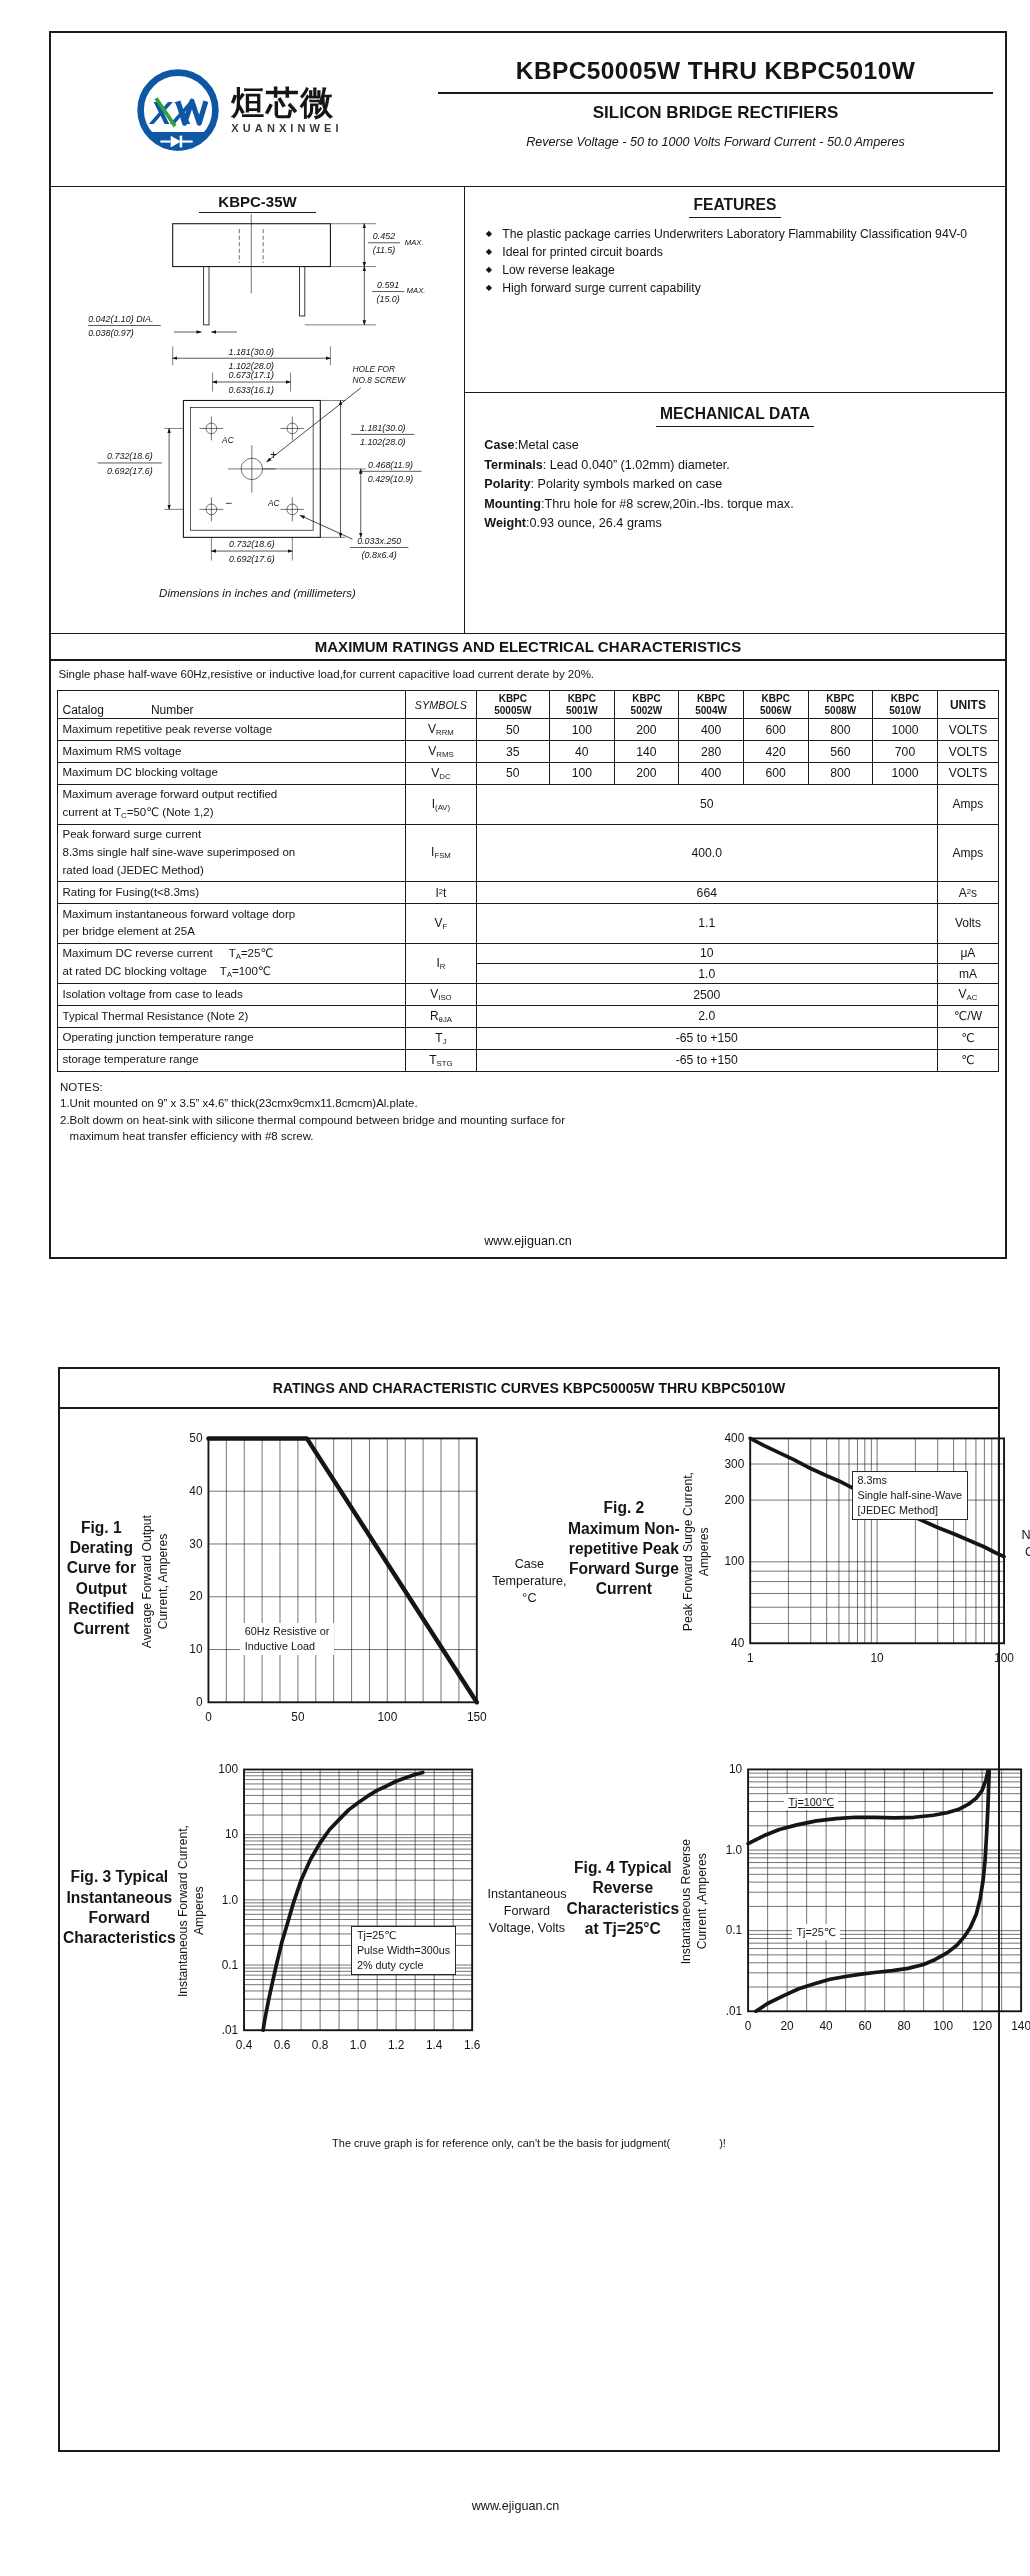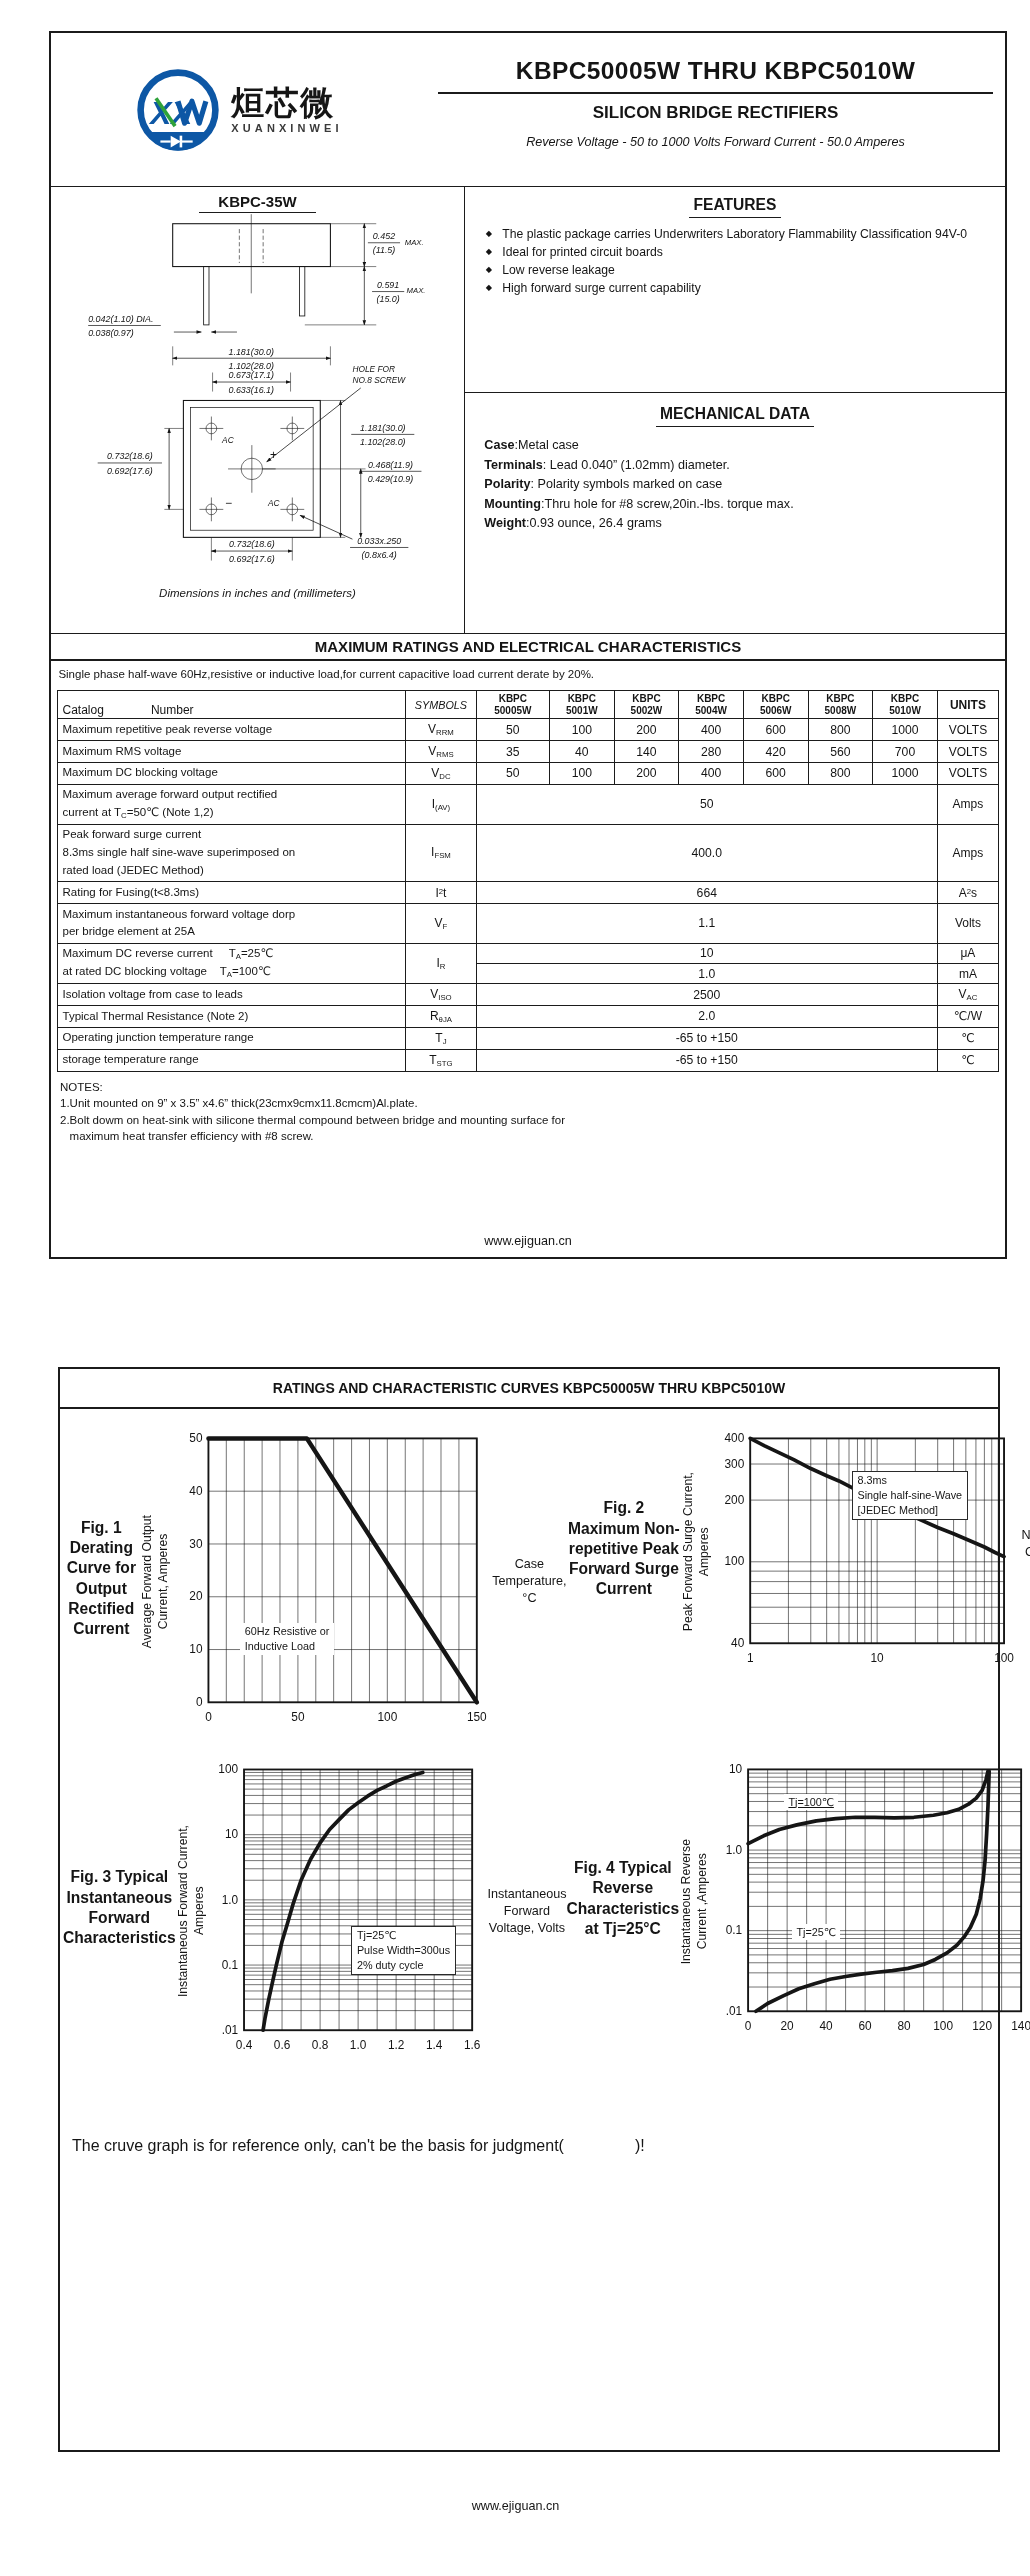--- a/index.html
+++ b/index.html
@@ -56,21 +56,21 @@
   .figs{display:grid;grid-template-columns:1fr 1fr;padding:22px 3px 0;row-gap:30px;align-items:start;}
   .fig{display:flex;align-items:center;}
   .fig-title{font-weight:bold;font-size:15.6px;text-align:center;line-height:1.3;margin-bottom:6px;white-space:pre-line;}
   .fig-body{display:flex;align-items:center;}
   .fig-ylab{writing-mode:vertical-rl;transform:rotate(180deg);text-align:center;font-size:12.2px;line-height:1.3;white-space:pre-line;}
   .fig-plot{position:relative;}
   .fig-plot svg text{fill:#151515;font-family:"Liberation Sans","DejaVu Sans",sans-serif;}
   .fig-xlab{font-size:12.6px;text-align:center;margin-top:0;line-height:1.35;white-space:pre-line;}
   .ann{position:absolute;background:#fff;font-size:10.8px;line-height:1.4;padding:0.7px 4.5px;white-space:pre-line;}
   .ann.boxed{border:1.1px solid #2a2a2a;}
-  .disc{font-size:16px;margin:77px 12px 0;}
+  .disc{font-size:11px;margin:77px 12px 0;text-align:center;}
   .p2-foot{position:absolute;top:2499px;left:0;width:1031px;text-align:center;font-size:12.6px;}
   
   .pkg-svg text{fill:#151515;font-style:italic;font-family:"Liberation Sans","DejaVu Sans",sans-serif;}
 </style>
 </head>
 <body>
 
 <div class="pagebox" id="page1">
 
   <div class="hdr">

